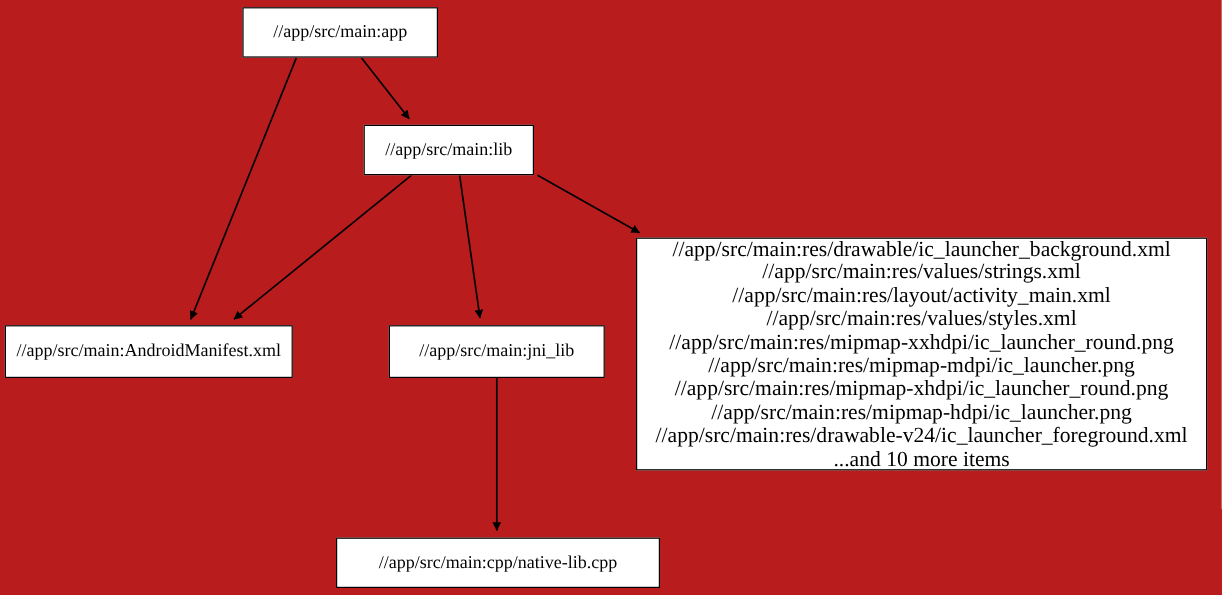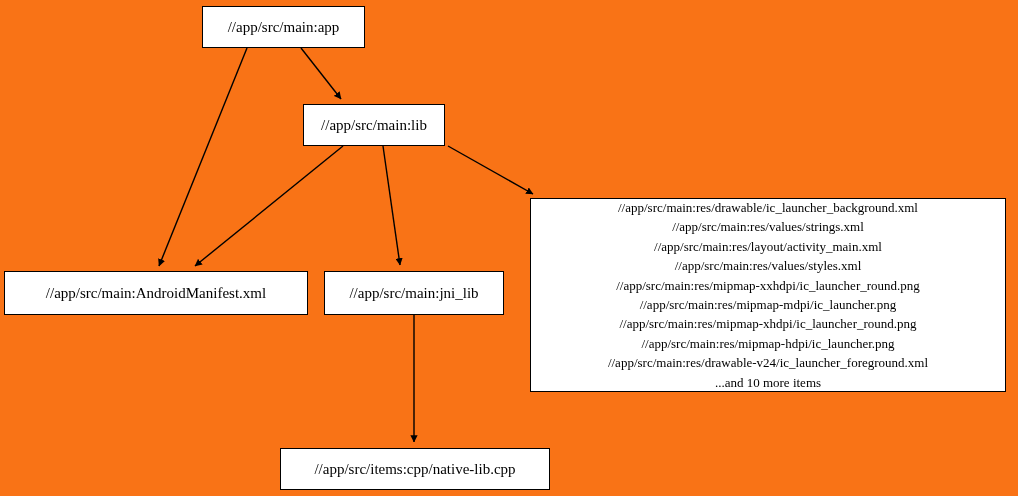--- a/index.html
+++ b/index.html
@@ -11,21 +11,21 @@
   body {
     width: 1018px;
     height: 496px;
     font-family: "Liberation Serif", "DejaVu Serif", serif;
     overflow: hidden;
   }
   #graph-canvas {
     position: relative;
     width: 1018px;
     height: 496px;
-    background: #f97316;
+    background: #b91c1c;
   }
   #edge-layer {
     position: absolute;
     left: 0;
     top: 0;
     width: 1018px;
     height: 496px;
     pointer-events: none;
   }
   .node {
@@ -43,21 +43,21 @@
     line-height: 19px;
     white-space: pre;
     z-index: 2;
   }
   .node-label {
     display: block;
     text-align: center;
     white-space: pre;
   }
   .node-multiline {
-    font-size: 13px;
+    font-size: 18px;
     line-height: 19.4px;
   }
 </style>
 </head>
 <body>
 
 <div id="graph-canvas">
 
   <svg id="edge-layer" width="1018" height="496" viewBox="0 0 1018 496" xmlns="http://www.w3.org/2000/svg">
     <defs>
@@ -92,30 +92,30 @@
   </svg>
 
   <div class="node" style="left:202px; top:6px; width:163px; height:42px;">
     <span class="node-label">//app/src/main:app</span>
   </div>
 
   <div class="node" style="left:303px; top:104px; width:142px; height:42px;">
     <span class="node-label">//app/src/main:lib</span>
   </div>
 
-  <div class="node" style="left:4px; top:271px; width:304px; height:44px;">
+  <div class="node" style="left:4px; top:271px; width:240px; height:44px;">
     <span class="node-label">//app/src/main:AndroidManifest.xml</span>
   </div>
 
   <div class="node" style="left:324px; top:271px; width:180px; height:44px;justify-content:center;">
     <span class="node-label">//app/src/main:jni_lib</span>
   </div>
 
   <div class="node" style="left:280px; top:448px; width:270px; height:42px;">
-    <span class="node-label">//app/src/items:cpp/native-lib.cpp</span>
+    <span class="node-label">//app/src/main:cpp/native-lib.cpp</span>
   </div>
 
   <div class="node node-multiline" style="left:530px; top:198px; width:476px; height:194px;">
     <span class="node-label">//app/src/main:res/drawable/ic_launcher_background.xml
 //app/src/main:res/values/strings.xml
 //app/src/main:res/layout/activity_main.xml
 //app/src/main:res/values/styles.xml
 //app/src/main:res/mipmap-xxhdpi/ic_launcher_round.png
 //app/src/main:res/mipmap-mdpi/ic_launcher.png
 //app/src/main:res/mipmap-xhdpi/ic_launcher_round.png

